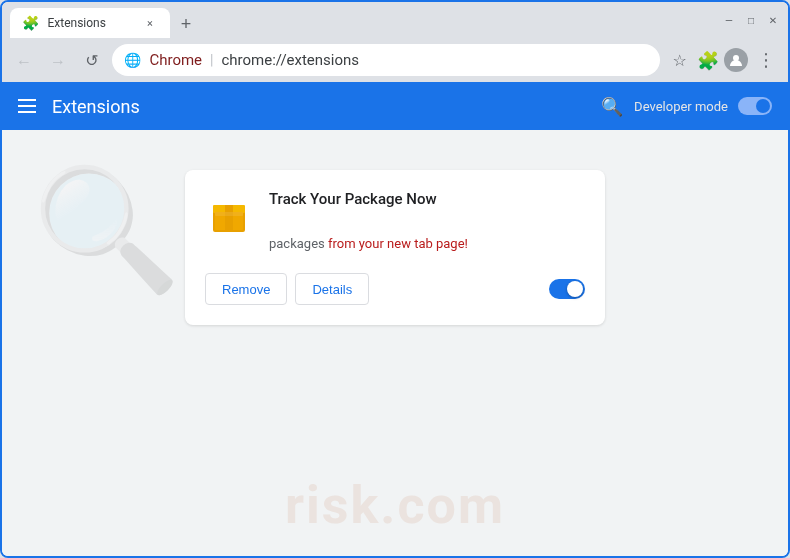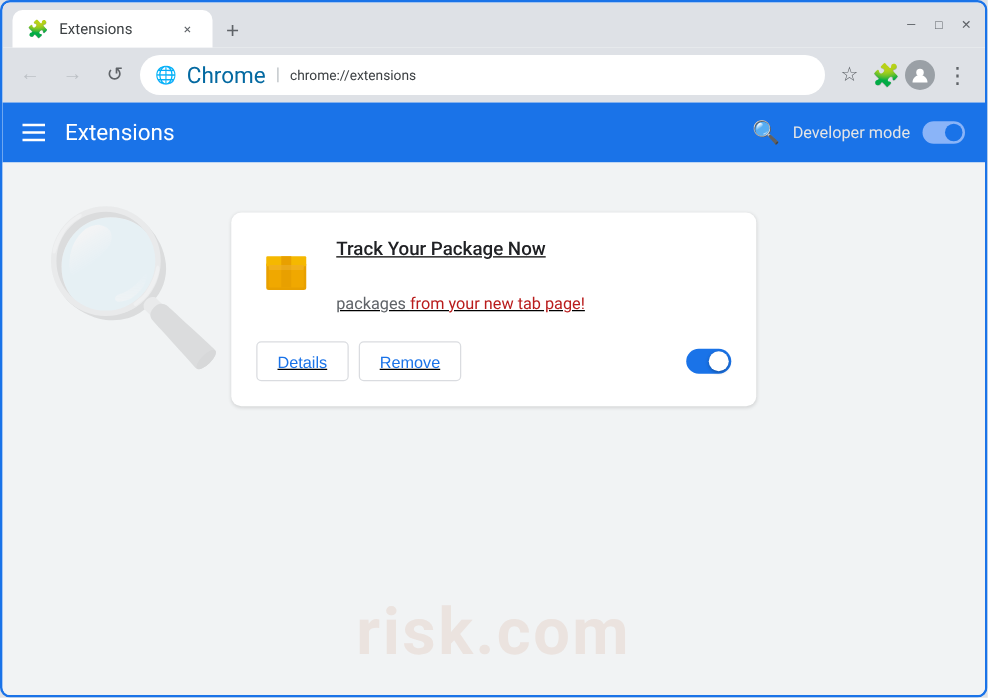--- a/index.html
+++ b/index.html
@@ -144,31 +144,31 @@
       font-size: 14px;
       color: #3c4043;
     }
 
     .address-lock {
       font-size: 14px;
       color: #5f6368;
     }
 
     .address-site {
-      color: #0369a1;
-      font-size: 18px;
+      color: #7f1d1d;
+      font-size: 15px;
     }
 
     .address-sep {
       color: #bdc1c6;
     }
 
     .address-url {
       color: #3c4043;
-      font-size: 11px;
+      font-size: 15px;
     }
 
     .address-spacer { flex: 1; }
 
     .nav-right {
       display: flex;
       align-items: center;
       gap: 4px;
     }
 
@@ -293,21 +293,20 @@
     
     .ext-card {
       background: #fff;
       border-radius: 8px;
       padding: 20px;
       width: 420px;
       margin: 16px auto;
       box-shadow: 0 1px 3px rgba(0,0,0,0.12);
       position: relative;
       z-index: 1;
-      text-decoration: underline;
     }
 
     .ext-card-top {
       display: flex;
       gap: 16px;
       align-items: flex-start;
       margin-bottom: 20px;
     }
 
     
@@ -474,22 +473,22 @@
         <div class="ext-info">
           <div class="ext-info-title">Track Your Package Now</div>
           <div class="ext-info-desc">
             <br>
             <span>packages </span><span class="highlight">from your new tab page!</span>
           </div>
         </div>
       </div>
 
       <div class="ext-card-actions">
+        <button class="action-btn">Remove</button>
         <button class="action-btn">Details</button>
-        <button class="action-btn">Remove</button>
         <span class="actions-spacer"></span>
         <div class="toggle-on">
           <div class="toggle-on-knob"></div>
         </div>
       </div>
     </div>
 
     <div class="watermark">risk.com</div>
   </div>
 </div>

